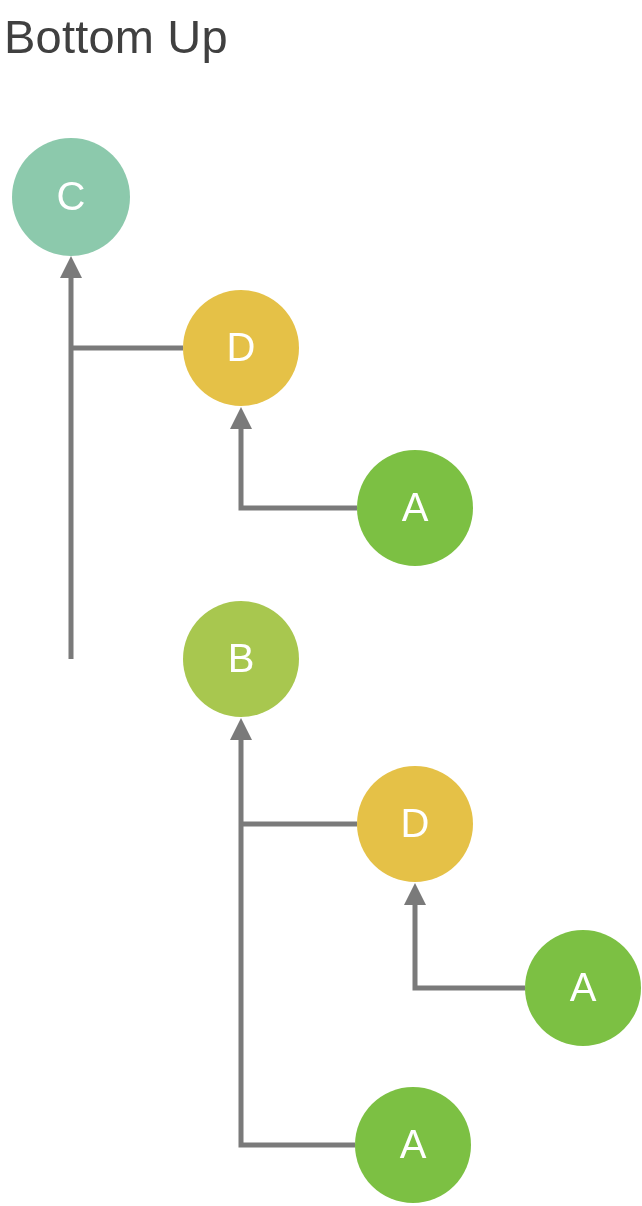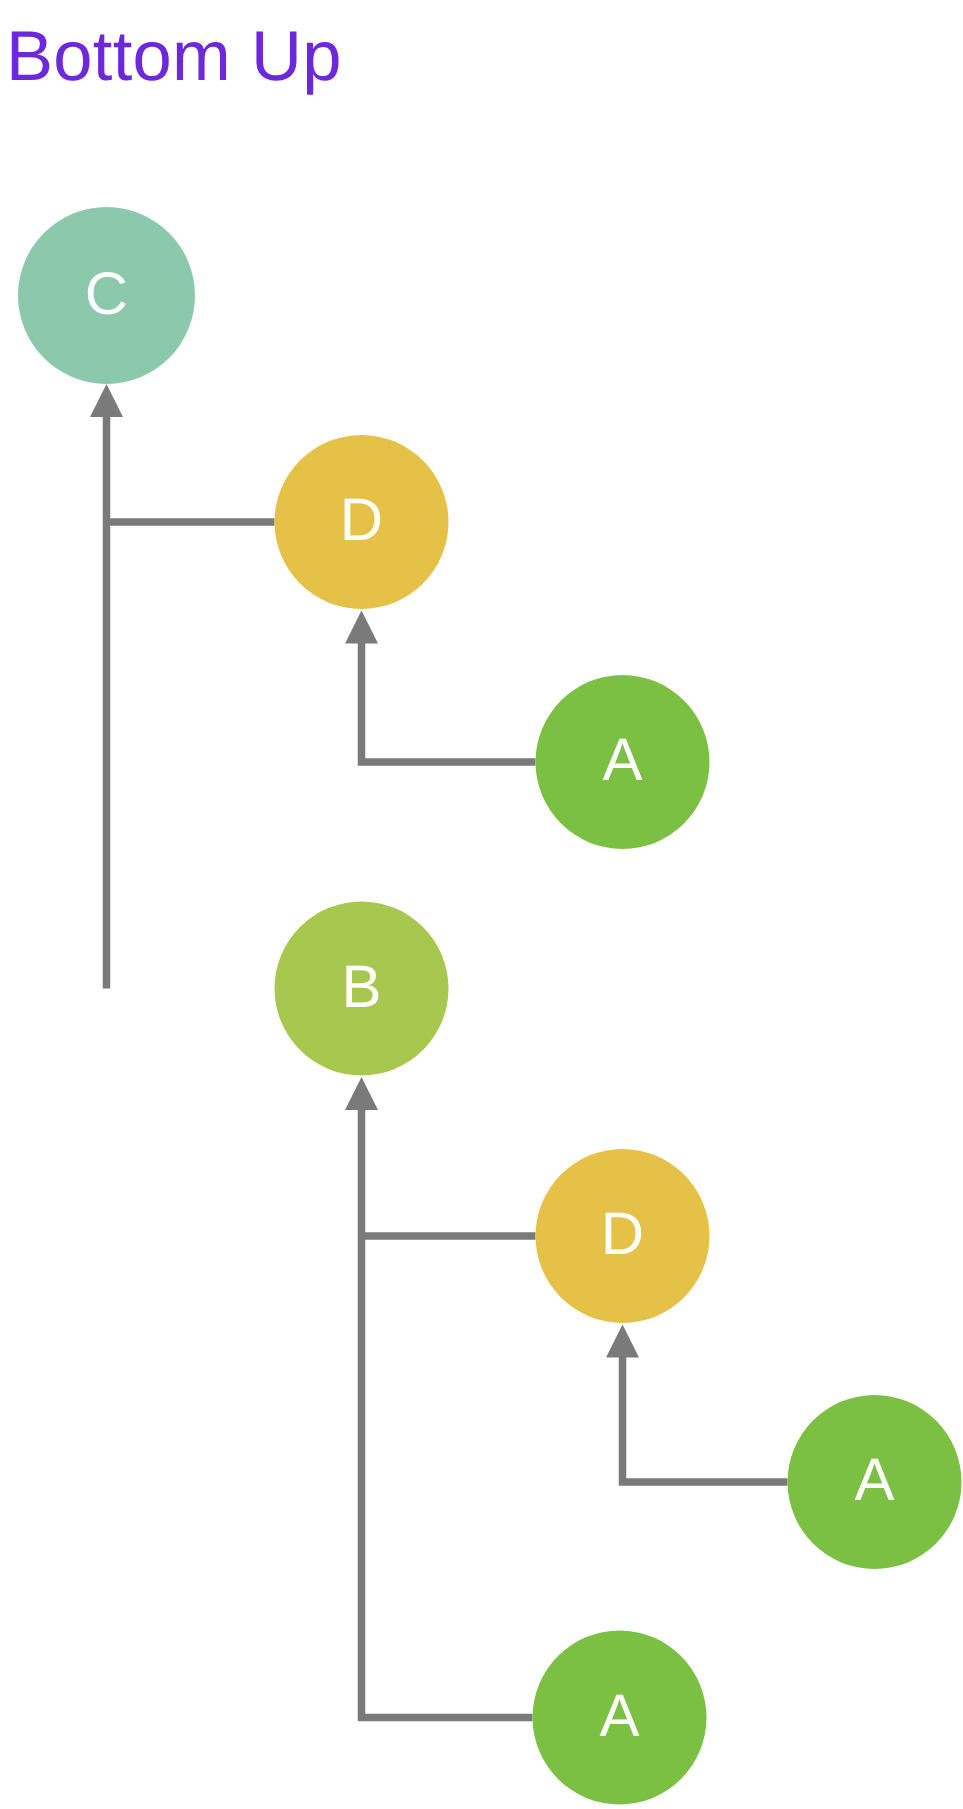--- a/index.html
+++ b/index.html
@@ -62,21 +62,21 @@
     user-select: none;
     pointer-events: none;
     transform: translateY(-1px);
   }
 </style>
 </head>
 <body>
 
 <div id="canvas" style="width: 642px; height: 1206px; background: rgb(255, 255, 255);">
 
-  <div id="diagram-title" style="color: #6d28d9;">Bottom Up</div>
+  <div id="diagram-title" style="color: #404040;">Bottom Up</div>
 
   <svg id="edge-layer" viewBox="0 0 642 1206" xmlns="http://www.w3.org/2000/svg" aria-hidden="true" style="width: 642px; height: 1206px;">
       <path d="M 71 659 L 71 268" fill="none" stroke="#7a7a7a" stroke-width="5" stroke-linecap="butt" stroke-linejoin="miter"></path>
       <path d="M 183 348 L 71 348" fill="none" stroke="#7a7a7a" stroke-width="5" stroke-linecap="butt" stroke-linejoin="miter"></path>
       <path d="M 357 508 L 241 508 L 241 419" fill="none" stroke="#7a7a7a" stroke-width="5" stroke-linecap="butt" stroke-linejoin="miter"></path>
       <path d="M 357 824 L 241 824" fill="none" stroke="#7a7a7a" stroke-width="5" stroke-linecap="butt" stroke-linejoin="miter"></path>
       <path d="M 525 988 L 415 988 L 415 895" fill="none" stroke="#7a7a7a" stroke-width="5" stroke-linecap="butt" stroke-linejoin="miter"></path>
       <path d="M 355 1145 L 241 1145 L 241 730" fill="none" stroke="#7a7a7a" stroke-width="5" stroke-linecap="butt" stroke-linejoin="miter"></path>
       <polygon points="71,256 60,278 82,278" fill="#7a7a7a"></polygon>
       <polygon points="241,407 230,429 252,429" fill="#7a7a7a"></polygon>

